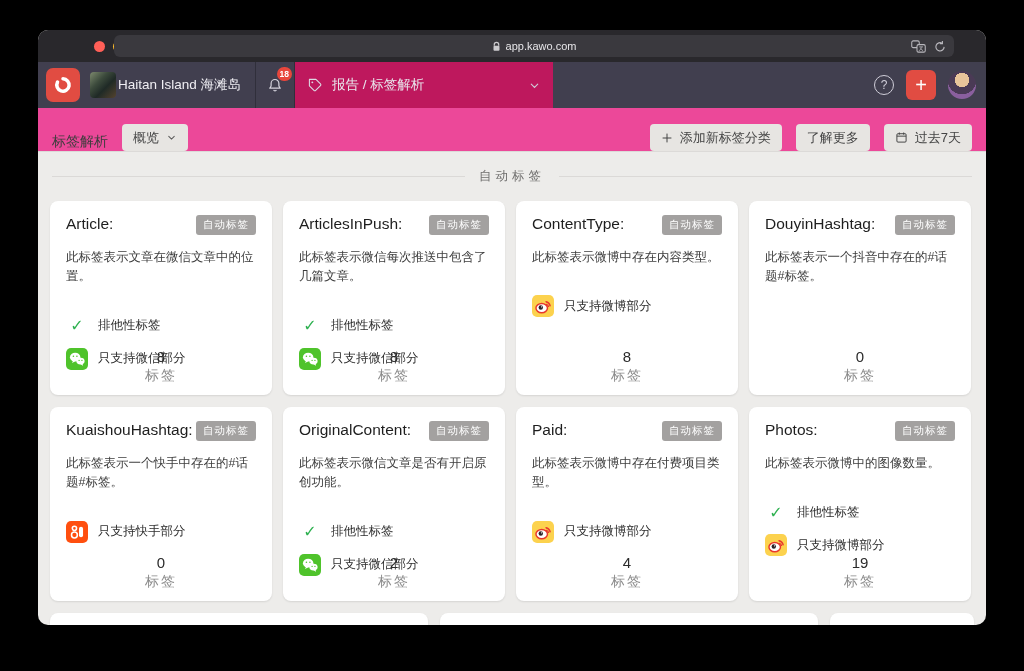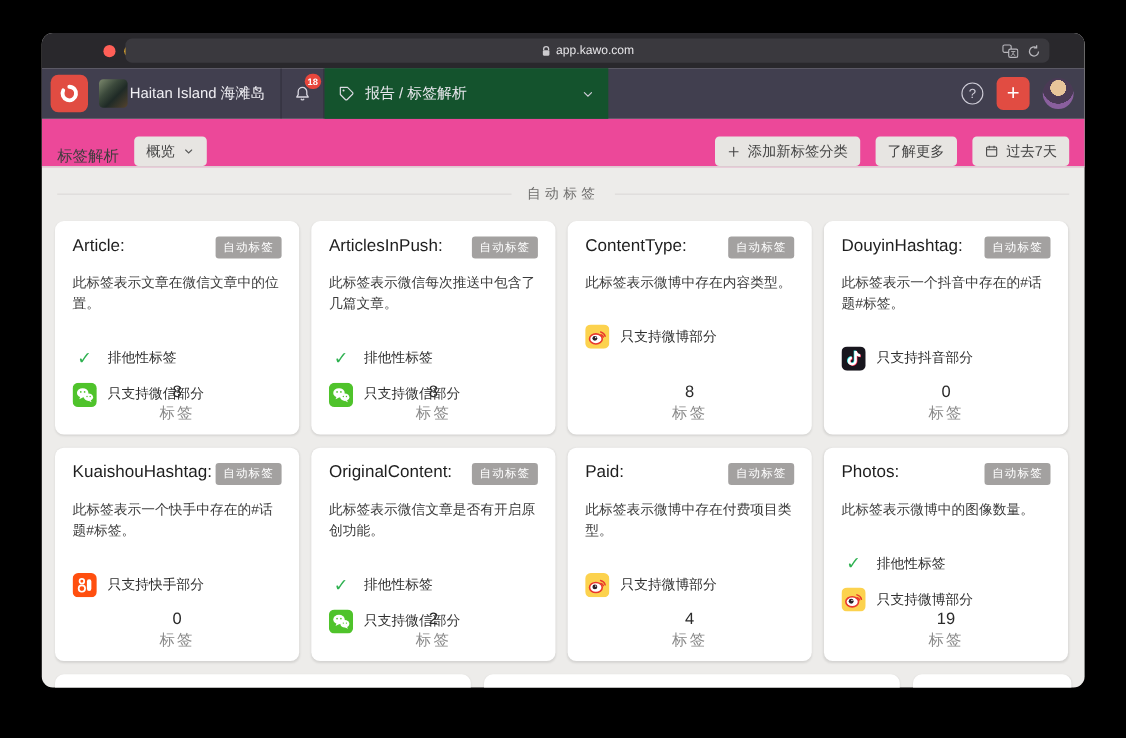--- a/index.html
+++ b/index.html
@@ -23,21 +23,21 @@
   .logo { width:34px; height:34px; margin-left:8px; background:#e14c42; border-radius:7px;
           display:flex; align-items:center; justify-content:center; flex:0 0 auto; }
   .brand { display:flex; align-items:center; gap:2px; padding:0 14px 0 10px; height:100%; cursor:pointer; }
   .brand-avatar { width:26px; height:26px; border-radius:4px;
       background:linear-gradient(135deg,#7d8a6e 0%,#3c4a3c 35%,#1f2a26 60%,#54432e 100%); }
   .brand-name { color:#f0eff4; font-size:13.5px; white-space:nowrap; }
   .vdiv { width:1px; height:100%; background:rgba(0,0,0,.25); flex:0 0 auto; }
   .bell-wrap { width:38px; height:100%; display:flex; align-items:center; justify-content:center; position:relative; cursor:pointer; }
   .badge { position:absolute; top:5px; right:2px; min-width:14px; height:14px; padding:0 3px; background:#e8463c;
            border-radius:8px; color:#fff; font-size:8.5px; font-weight:bold; display:flex; align-items:center; justify-content:center; }
-  .nav-select { width:258px; height:100%; background:#14532d; display:flex; align-items:center; gap:9px;
+  .nav-select { width:258px; height:100%; background:#be185d; display:flex; align-items:center; gap:9px;
                 padding:0 12px; color:#e9e8ee; font-size:13.5px; cursor:pointer; }
   .nav-select .grow { flex:1; }
   .hspacer { flex:1; }
   .searchbox { width:128px; height:28px; background:#4b4859; border-radius:5px; display:flex; align-items:center;
                gap:7px; padding:0 10px; color:#bdbac8; font-size:13px; margin-right:14px; cursor:text; }
   .helpbtn { width:20px; height:20px; border-radius:50%; border:1.5px solid #cfcdd8; color:#cfcdd8; font-size:12px;
              display:flex; align-items:center; justify-content:center; margin-right:12px; cursor:pointer; }
   .plusbtn { width:30px; height:30px; border:none; background:#e14c42; border-radius:6px; color:#fff; font-size:20px;
              line-height:1; display:flex; align-items:center; justify-content:center; margin-right:12px; cursor:pointer; }
   .user-avatar { width:28px; height:28px; border-radius:50%; margin-right:10px; cursor:pointer;
@@ -285,34 +285,20 @@
       <div class="count-num">8</div>
       <div class="count-label">标签</div>
     </div>
   </div>
           <div class="card">
     <div class="card-head">
       <span class="card-title">DouyinHashtag:</span>
       <span class="card-badge">自动标签</span>
     </div>
     <div class="card-desc">此标签表示一个抖音中存在的#话题#标签。</div>
-    <div class="features">
-
-      <div class="feat-row">
-        <span class="feat-ic">
-                  <svg width="22" height="22" viewBox="0 0 24 24">
-                    <rect width="24" height="24" rx="5.5" fill="#18161e"></rect>
-                    <path transform="translate(-0.6,-0.5)" d="M15.2 4.5c.3 1.9 1.5 3.1 3.4 3.3v2.4c-1.3 0-2.4-.4-3.4-1.1v5.1c0 2.6-2 4.6-4.5 4.6a4.4 4.4 0 0 1-.4-8.8v2.5a2 2 0 1 0 2.4 2V4.5z" fill="#25f4ee"></path>
-                    <path transform="translate(0.6,0.5)" d="M15.2 4.5c.3 1.9 1.5 3.1 3.4 3.3v2.4c-1.3 0-2.4-.4-3.4-1.1v5.1c0 2.6-2 4.6-4.5 4.6a4.4 4.4 0 0 1-.4-8.8v2.5a2 2 0 1 0 2.4 2V4.5z" fill="#fe2c55"></path>
-                    <path d="M15.2 4.5c.3 1.9 1.5 3.1 3.4 3.3v2.4c-1.3 0-2.4-.4-3.4-1.1v5.1c0 2.6-2 4.6-4.5 4.6a4.4 4.4 0 0 1-.4-8.8v2.5a2 2 0 1 0 2.4 2V4.5z" fill="#fff"></path>
-                  </svg>
-                </span>
-        <span>只支持抖音部分</span>
-      </div>
-    </div>
     <div class="count-wrap">
       <div class="count-num">0</div>
       <div class="count-label">标签</div>
     </div>
   </div>
           <div class="card">
     <div class="card-head">
       <span class="card-title">KuaishouHashtag:</span>
       <span class="card-badge">自动标签</span>
     </div>

